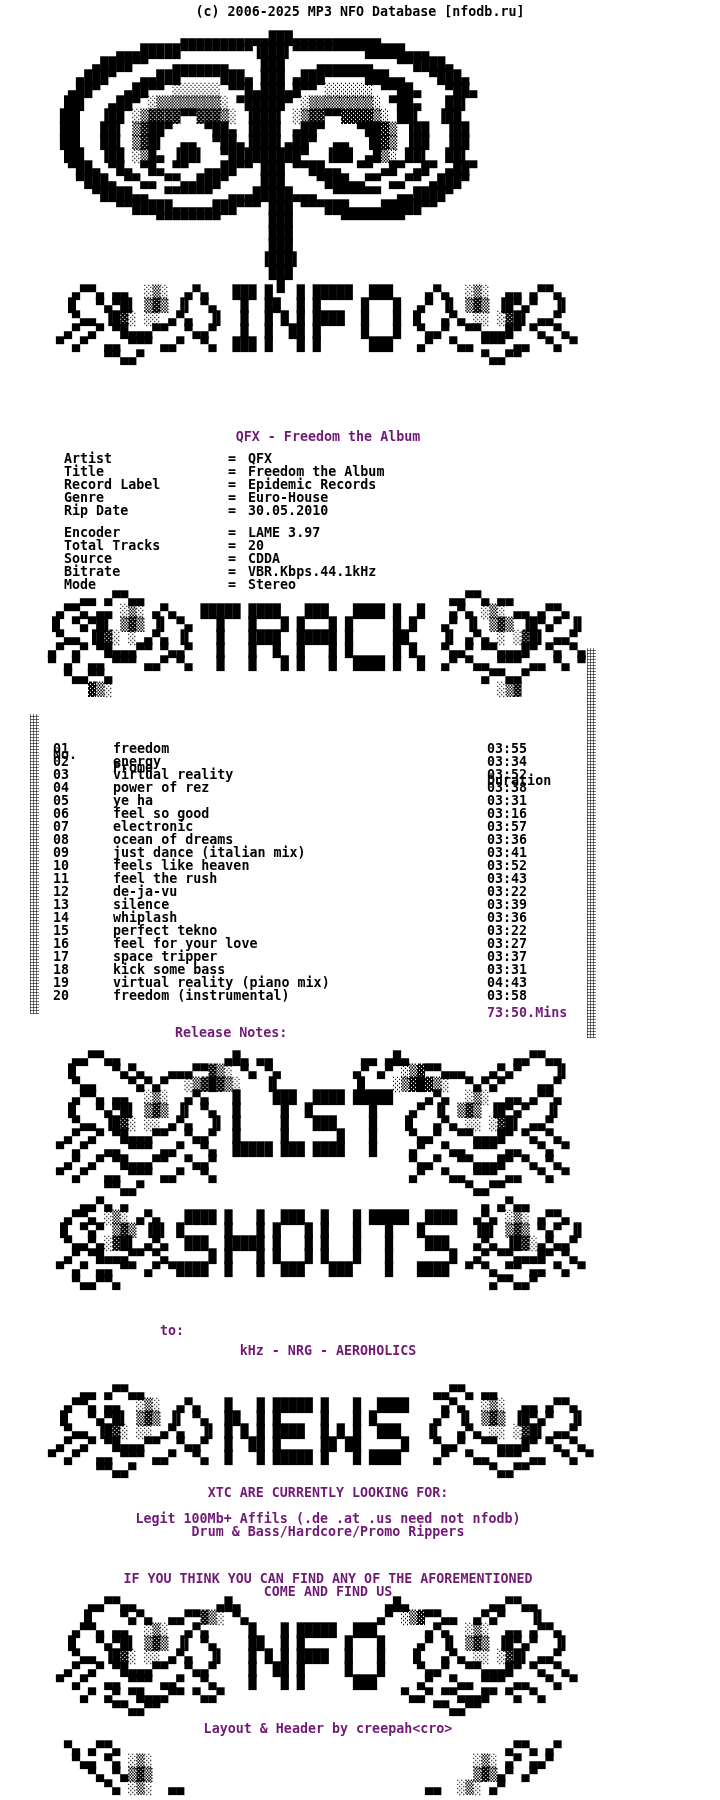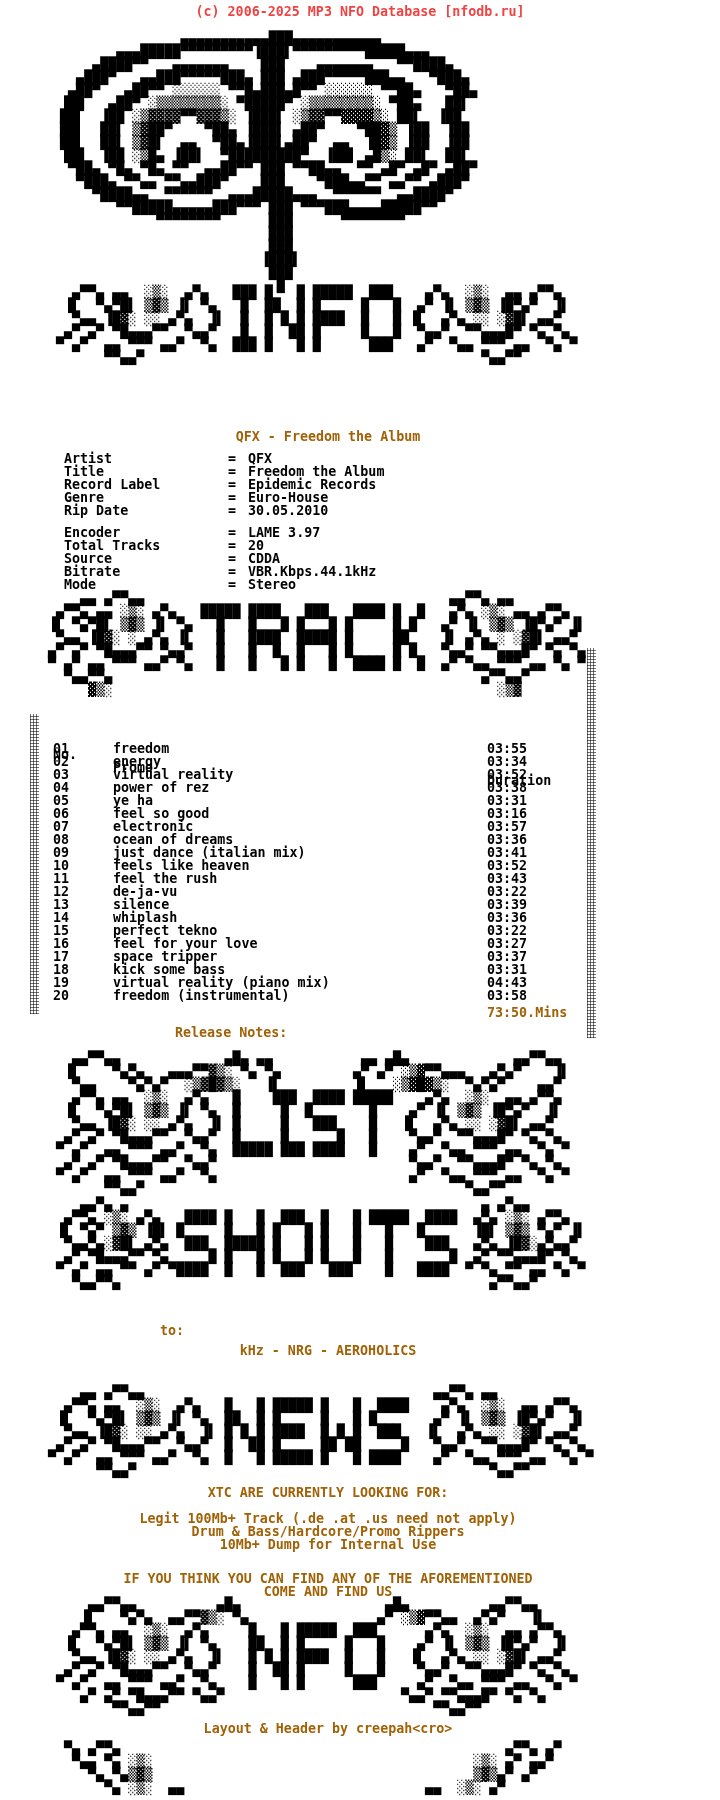--- a/index.html
+++ b/index.html
@@ -1,22 +1,22 @@
 <!DOCTYPE html>
 <html><head>
 <meta charset="utf-8">
 <style>
   *{margin:0;padding:0;box-sizing:border-box}
   html,body{background:#ffffff}
   #page{position:relative;width:720px;height:1800px;background:#ffffff;color:#000;
         font-family:"DejaVu Sans Mono",monospace;overflow:hidden}
-  .t{position:absolute;font:bold 13.33px/13px "DejaVu Sans Mono",monospace;white-space:pre;color:#a16207}
+  .t{position:absolute;font:bold 13.33px/13px "DejaVu Sans Mono",monospace;white-space:pre;color:#701a75}
   .art{position:absolute;font:bold 13.33px/13px "DejaVu Sans Mono",monospace;white-space:pre;color:#000}
   .center{left:0;width:656px;text-align:center}
-  .red{color:#ef4444;left:0;width:720px;text-align:center}
+  .red{color:#000000;left:0;width:720px;text-align:center}
   .block{position:absolute;font:bold 13.33px/13px "DejaVu Sans Mono",monospace;white-space:pre}
   .frow{position:relative;height:13px}
   .flabel{position:absolute;left:24px;white-space:pre}
   .feq{position:absolute;left:188px;white-space:pre}
   .fval{position:absolute;left:208px;white-space:pre}
   .trow{position:relative;height:13px}
   .tno{position:absolute;left:13px;white-space:pre}
   .ttitle{position:absolute;left:73px;white-space:pre}
   .tdur{position:absolute;left:447px;white-space:pre}
   .newsblock div{height:13px}
@@ -117,21 +117,21 @@
 
   <pre class="art" style="top:1386px;left:48px">    ▄▄ ▄▀▀▄▄                                    ▄▄▀▀▄ ▄▄    
   ▄▀▀▄ ▄▄  ░▒░  ▄▀▄   █   █ █████ █   █  ████    ▄▀▄  ░▒░  ▄▄ ▄▀▀▄  
  ▐▌  ▀▄▀█▌ ▒▓▒ ▐▌ ▀▄  ██  █ █     █   █ █       ▄▀ ▐▌ ▒▓▒ ▐█▀▄▀  ▐▌ 
   ▀▄▄ ▐█▓░ ░░ ▄▀▄  ▐▌ █ █ █ ████  █ █ █  ███   ▐▌  ▄▀▄ ░░ ░▓█▌ ▄▄▀  
  ▄▀ ▄▀ ▀█▄▄▄▀▀  ▀▄▄▀  █  ██ █     ██ ██     █   ▀▄▄▀  ▀▀▄▄▄█▀ ▀▄ ▀▄ 
 ▀ ▄▀  ▄▄ ▀▀▀ ▄▄▀  ▀▄  █   █ █████ █   █ ████    ▄▀  ▀▄▄ ▀▀▀ ▄▄  ▀▄ ▀
       ▀▀▄▄▀                                            ▀▄▄▀▀      </pre>
 
   <div class="t center" style="top:1486px">XTC ARE CURRENTLY LOOKING FOR:</div>
-  <div class="t center newsblock" style="top:1512px"><div>Legit 100Mb+ Track (.de .at .us need not apply)</div><div>Drum &amp; Bass/Hardcore/Promo Rippers</div><div>10Mb+ Dump for Internal Use</div></div>
+  <div class="t center newsblock" style="top:1512px"><div>Legit 100Mb+ Affils (.de .at .us need not nfodb)</div><div>Drum &amp; Bass/Hardcore/Promo Rippers</div></div>
   <div class="t center newsblock" style="top:1572px"><div>IF YOU THINK YOU CAN FIND ANY OF THE AFOREMENTIONED</div><div>COME AND FIND US</div></div>
 
   <pre class="art" style="top:1598px;left:56px">    ▄▄▀▀▄▄          ▄█▄                  ▄█▄          ▄▄▀▀▄▄    
    ▐▌   ▀▄▀▄  ▄▄▀▀▓▒░ ▀▄                ▄▀ ░▒▓▀▀▄▄  ▄▀▄▀   ▐▌   
   ▄▀▀▄ ▄▄  ░▒░  ▄▀▄     █   █ █████  ███      ▄▀▄  ░▒░  ▄▄ ▄▀▀▄  
  ▐▌  ▀▄▀█▌ ▒▓▒ ▐▌ ▀▄    ██  █ █     █   █    ▄▀ ▐▌ ▒▓▒ ▐█▀▄▀  ▐▌ 
   ▀▄▄ ▐█▓░ ░░ ▄▀▄  ▐▌   █ █ █ ████  █   █   ▐▌  ▄▀▄ ░░ ░▓█▌ ▄▄▀  
  ▄▀ ▄▀ ▀█▄▄▄▀▀  ▀▄▄▀    █  ██ █     █   █    ▀▄▄▀  ▀▀▄▄▄█▀ ▀▄ ▀▄ 
 ▀ ▄▀  ▄▄ ▀▀▀ ▄▄▀  ▀▄    █   █ █      ███     ▄▀  ▀▄▄ ▀▀▀ ▄▄  ▀▄ ▀
    ▄▀ ▄▀ ▀█▄▄▄▀▀ ▀▄▄▀                      ▀▄▄▀ ▀▀▄▄▄█▀ ▀▄ ▀▄   

